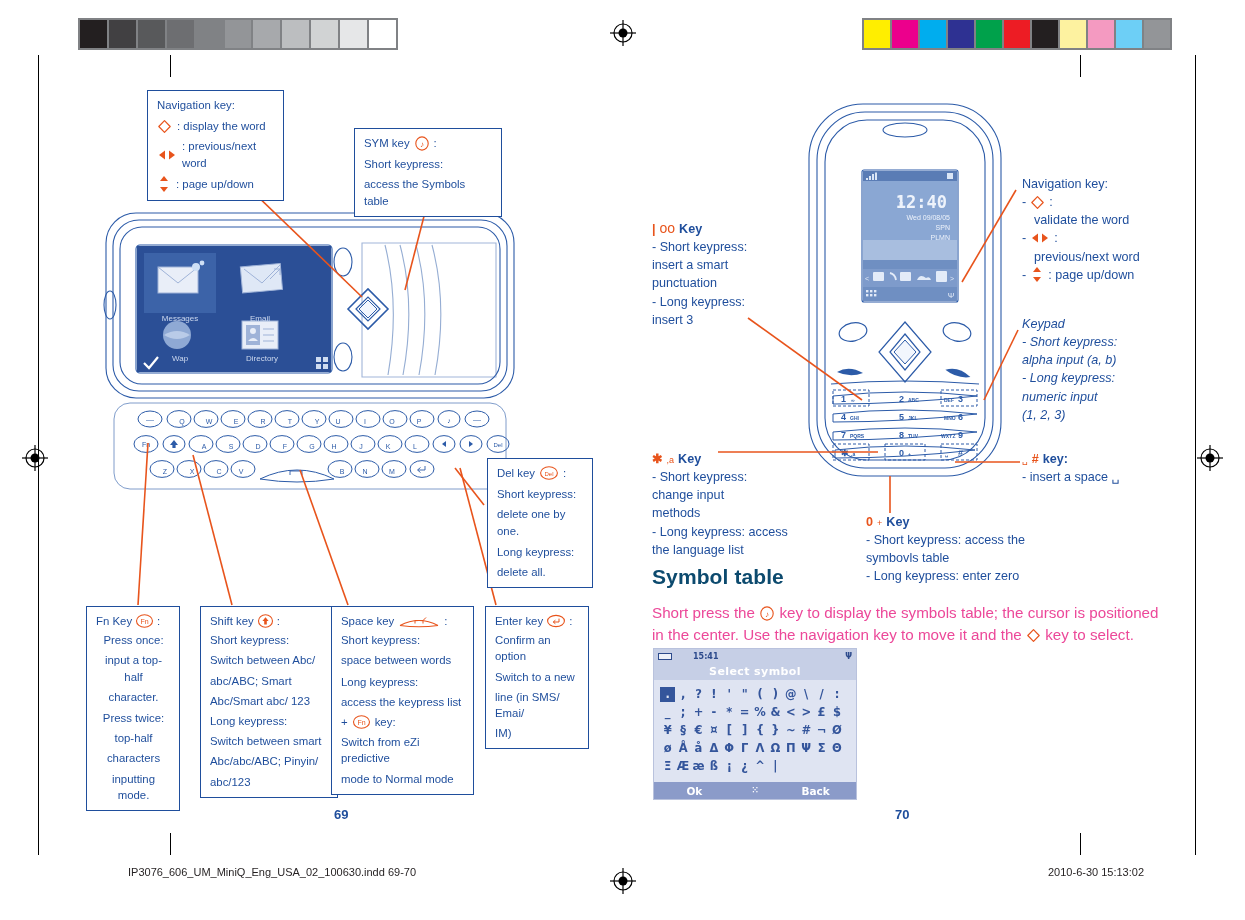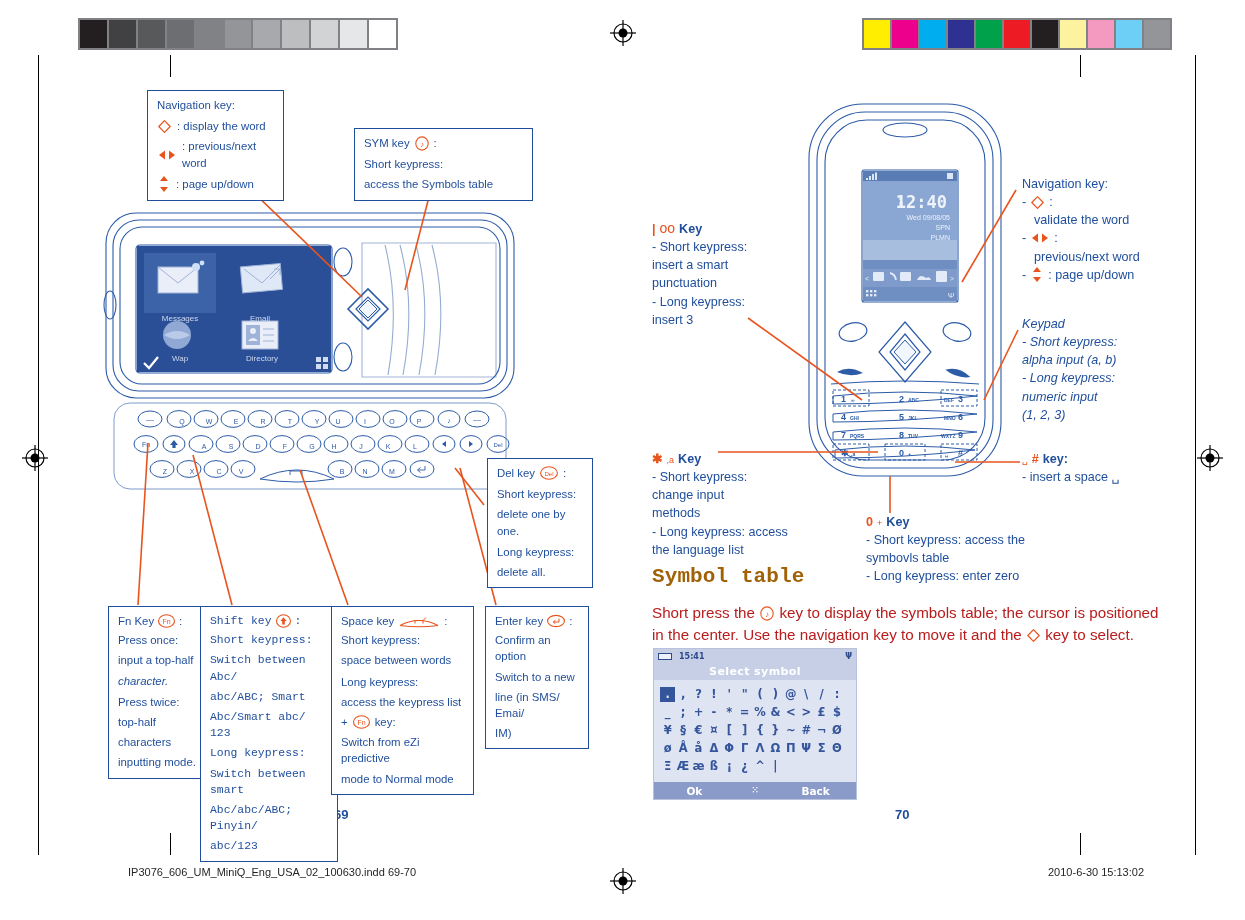--- a/index.html
+++ b/index.html
@@ -63,33 +63,33 @@
   
   .kg { display:inline-block; vertical-align:-3px; }
   .kg svg { display:block; }
 
   
   .phoneL { position:absolute; left:100px; top:205px; width:420px; height:290px; z-index:3; }
   .phoneR { position:absolute; left:795px; top:100px; width:220px; height:380px; z-index:3; }
 
   
   .symheading { position:absolute; left:652px; top:565px; font-size:21px; font-weight:bold;
-                color:#a16207; letter-spacing:.1px;font-family:Liberation Mono, monospace; }
+                color:#0c4a6e; letter-spacing:.1px; }
   .symbody { position:absolute; left:652px; top:602px; width:512px; font-size:15.2px;
-             line-height:1.42; color:#b91c1c; }
+             line-height:1.42; color:#ec4899; }
 
   
   .symshot { position:absolute; left:653px; top:648px; width:204px; height:152px;
              background:#dfe4f2; border:1px solid #b9c2dd; font-family:"DejaVu Sans", sans-serif;
              color:#2c4a8c; }
   .sym-status { height:14px; background:#c6cfe6; display:flex; align-items:center;
                 padding:0 4px; font-size:8px; font-weight:bold; color:#2c4a8c;
                 justify-content:space-between; }
   .sym-status .bat { width:14px; height:7px; border:1px solid #2c4a8c; background:#eef1f9; }
-  .sym-status .left { display:flex; align-items:center; gap:7px; }
+  .sym-status .left { display:flex; align-items:center; gap:21px; }
   .sym-title { height:17px; background:#c6cfe6; text-align:center; font-size:11px;
                font-weight:bold; color:#ffffff; line-height:17px; letter-spacing:.4px; }
   .sym-grid { padding:5px 6px 2px 6px; }
   .sym-row { display:flex; height:18px; align-items:center; }
   .sym-cell { width:15.4px; text-align:center; font-size:11.5px; font-weight:bold;
               color:#34559b; line-height:15px; }
   .sym-cell.sel { background:#34559b; color:#dfe4f2; }
   .sym-soft { position:absolute; left:0; right:0; bottom:0; height:17px; background:#8b9bc9;
               display:flex; align-items:center; font-size:10.5px; font-weight:bold; color:#fff; }
   .sym-soft .ok { width:40%; text-align:center; }
@@ -217,21 +217,21 @@
       <span class="kg">
         <svg width="14" height="18" viewBox="0 0 14 18">
             <path d="M7 1 L11 6 L3 6 Z" fill="#e8541c"></path>
             <path d="M7 17 L11 12 L3 12 Z" fill="#e8541c"></path>
           </svg>
       </span>
       <span>: page up/down</span>
     </p>
   </div>
 
-  <div class="box" style="left:354px; top:128px; width:179px;">
+  <div class="box" style="left:354px; top:128px; width:148px;">
     <p style="display:flex; align-items:center; gap:4px; margin-bottom:5px;">
       <span>SYM key</span>
       <span class="kg">
         <svg width="16" height="15" viewBox="0 0 16 15">
             <ellipse cx="8" cy="7.5" rx="6.2" ry="6.6" fill="none" stroke="#e8541c" stroke-width="1.1"></ellipse>
             <text x="8" y="11" font-size="8" fill="#e8541c" text-anchor="middle" font-family="Liberation Serif, serif">♪</text>
           </svg>
       </span>
       <span>:</span>
     </p>
@@ -249,41 +249,41 @@
           </svg>
       </span>
       <span>:</span>
     </p>
     <p>Short keypress:</p>
     <p style="margin-bottom:5px;">delete one by one.</p>
     <p>Long keypress:</p>
     <p>delete all.</p>
   </div>
 
-  <div class="box" style="left:108px; top:606px; width:114px;">
+  <div class="box" style="left:86px; top:606px; width:94px;text-align:center;">
     <p style="display:flex; align-items:center; gap:3px; margin-bottom:3px;">
       <span>Fn Key</span>
       <span class="kg">
         <svg width="19" height="14" viewBox="0 0 19 14">
             <ellipse cx="9.5" cy="7" rx="8" ry="6.2" fill="none" stroke="#e8541c" stroke-width="1.1"></ellipse>
             <text x="9.5" y="10" font-size="7" fill="#e8541c" text-anchor="middle" font-family="Liberation Sans, sans-serif">Fn</text>
           </svg>
       </span>
       <span> :</span>
     </p>
     <p>Press once:</p>
     <p>input a top-half</p>
-    <p style="margin-bottom:5px;font-style:italic;">character.</p>
+    <p style="margin-bottom:5px;">character.</p>
     <p>Press twice:</p>
     <p>top-half</p>
     <p>characters</p>
     <p>inputting mode.</p>
   </div>
 
-  <div class="box" style="left:200px; top:606px; width:138px;font-family:Liberation Mono, monospace;">
+  <div class="box" style="left:200px; top:606px; width:138px;">
     <p style="display:flex; align-items:center; gap:3px; margin-bottom:3px;">
       <span>Shift key</span>
       <span class="kg">
         <svg width="17" height="14" viewBox="0 0 17 14">
             <ellipse cx="8.5" cy="7" rx="7" ry="6.2" fill="none" stroke="#e8541c" stroke-width="1.1"></ellipse>
             <path d="M8.5 3.2 L11.6 7 L9.8 7 L9.8 10.6 L7.2 10.6 L7.2 7 L5.4 7 Z" fill="#e8541c"></path>
           </svg>
       </span>
       <span>:</span>
     </p>

